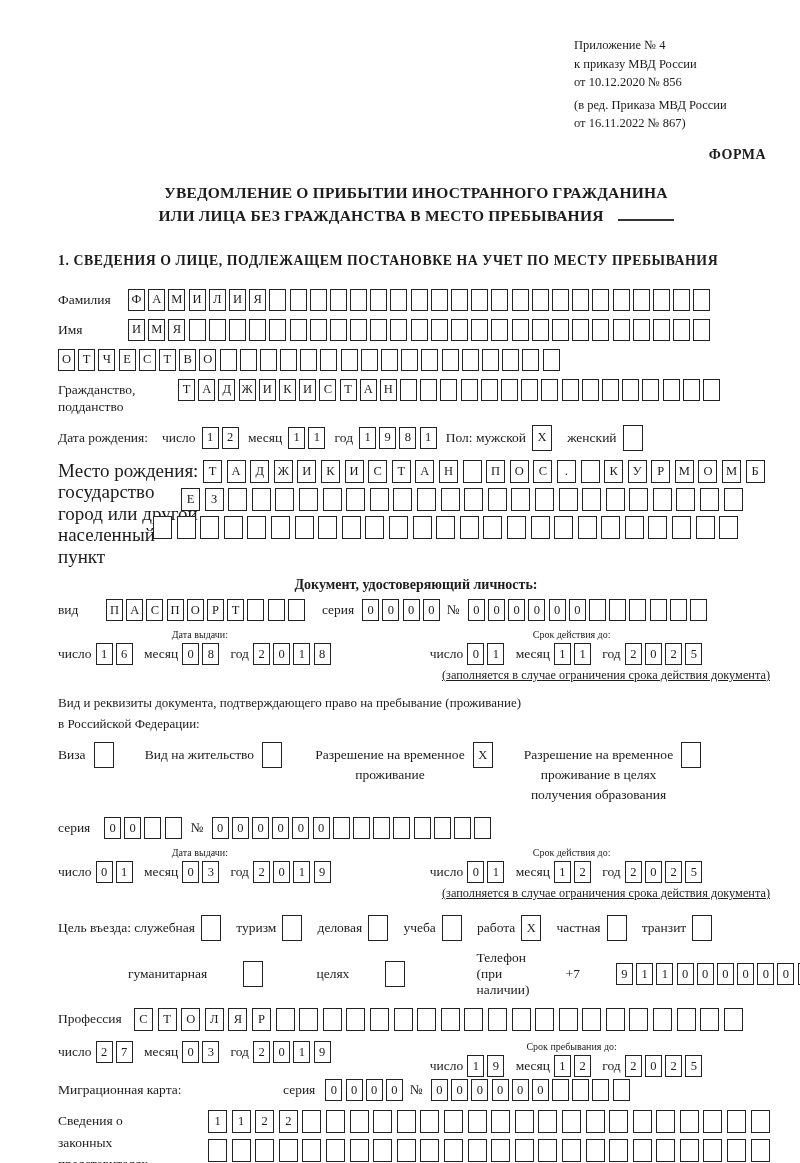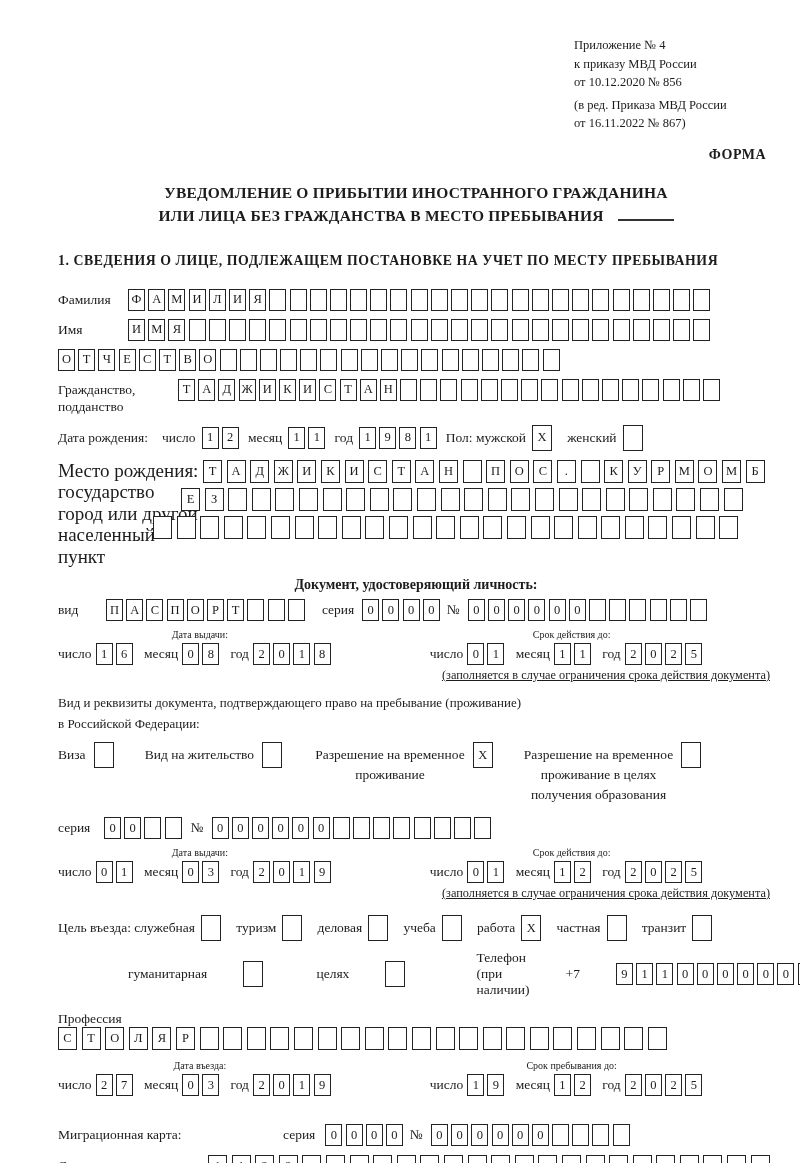--- a/index.html
+++ b/index.html
@@ -604,21 +604,21 @@
         <div class="cell">0</div>
         <div class="cell">0</div>
         <div class="cell">0</div>
         <div class="cell">0</div>
         <div class="cell">0</div>
         <div class="cell">0</div>
         <div class="cell"></div>
       </div>
   </div>
 
-  <div class="row" style="margin-top:10px;flex-direction:column;">
+  <div class="row" style="margin-top:10px;">
     <div class="lbl lw78">Профессия</div>
     <div class="cells w">
         <div class="cell">С</div>
         <div class="cell">Т</div>
         <div class="cell">О</div>
         <div class="cell">Л</div>
         <div class="cell">Я</div>
         <div class="cell">Р</div>
         <div class="cell"></div>
         <div class="cell"></div>
@@ -638,21 +638,20 @@
         <div class="cell"></div>
         <div class="cell"></div>
         <div class="cell"></div>
         <div class="cell"></div>
         <div class="cell"></div>
       </div>
   </div>
 
   <div class="dates-wrap" style="margin-top:10px;">
     <div class="dgroup">
-      <div class="dhead">Дата въезда:</div>
       <div class="dline">
         <span class="dlbl">число</span>
         <div class="cells">
             <div class="cell">2</div>
             <div class="cell">7</div>
           </div>
         <span class="dlbl">месяц</span>
         <div class="cells">
             <div class="cell">0</div>
             <div class="cell">3</div>
@@ -683,21 +682,21 @@
         <div class="cells">
             <div class="cell">2</div>
             <div class="cell">0</div>
             <div class="cell">2</div>
             <div class="cell">5</div>
           </div>
       </div>
     </div>
   </div>
 
-  <div class="row" style="margin-top:28px;">
+  <div class="row" style="margin-top:2px;">
     <div class="lbl" style="width:160px;">Миграционная карта:</div>
     <div class="lbl" style="margin-left:65px;margin-right:10px;">серия</div>
     <div class="cells">
         <div class="cell">0</div>
         <div class="cell">0</div>
         <div class="cell">0</div>
         <div class="cell">0</div>
       </div>
     <div class="lbl" style="margin-left:4px;margin-right:8px;">№</div>
     <div class="cells">

